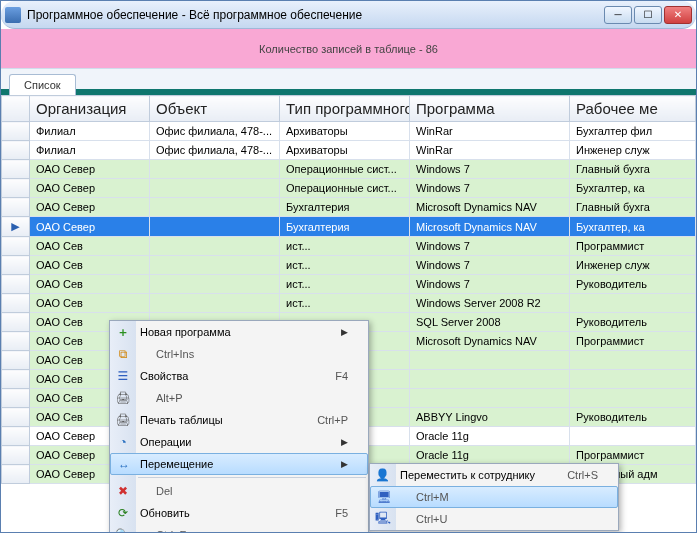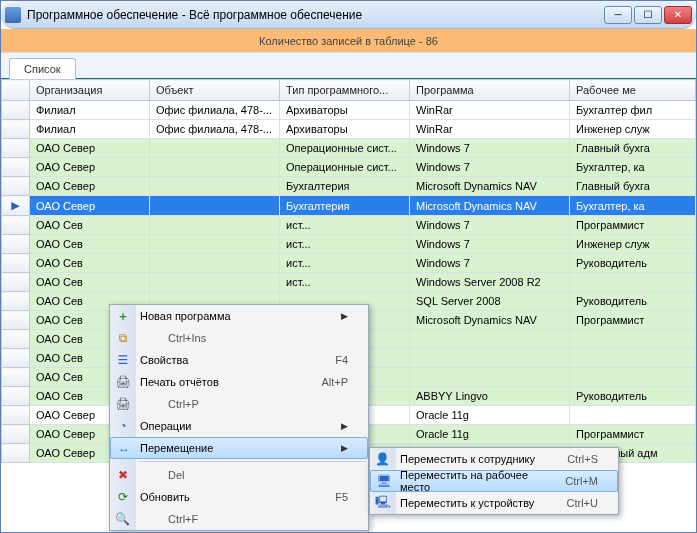--- a/index.html
+++ b/index.html
@@ -4,39 +4,39 @@
 <style>
   * { box-sizing: border-box; margin: 0; padding: 0; }
   body { font-family: Tahoma, sans-serif; font-size: 11px; background: #d4e4f7; width: 697px; height: 533px; overflow: hidden; }
   .window { width: 697px; height: 533px; background: #fff; border: 1px solid #5a7fb0; display: flex; flex-direction: column; }
   .titlebar { height: 28px; background: linear-gradient(#e8f0fc, #c5d8f0); display: flex; align-items: center; padding: 0 4px; border-bottom: 1px solid #a0b8d8; border-radius: 14px; }
   .title-icon { width: 16px; height: 16px; background: linear-gradient(#6a9ee0,#3a6db0); border-radius: 2px; margin-right: 6px; }
   .title-text { flex: 1; color: #000; font-size: 12px; }
   .win-btns { display: flex; gap: 2px; }
   .win-btn { width: 28px; height: 18px; border: 1px solid #6a8ab0; border-radius: 3px; background: linear-gradient(#f0f6ff,#c8dcf0); display: flex; align-items: center; justify-content: center; font-size: 10px; cursor: pointer; }
   .win-btn.close { background: linear-gradient(#f08080,#d04040); color: #fff; border-color: #a03030; }
-  .subheader { height: 24px; display: flex; align-items: center; justify-content: center; font-size: 11px; color: #444; background: #fdba74; border-bottom: 1px solid #d0dcec; }
-  .tabstrip { height: 26px; background: #f0f4fa; border-bottom: 1px solid #0f766e; padding-left: 8px; padding-top: 4px; }
+  .subheader { height: 40px; display: flex; align-items: center; justify-content: center; font-size: 11px; color: #444; background: #f9a8d4; border-bottom: 1px solid #d0dcec; }
+  .tabstrip { height: 26px; background: #f0f4fa; border-bottom: 6px solid #0f766e; padding-left: 8px; padding-top: 4px; }
   .tab { display: inline-block; padding: 4px 14px; background: #fff; border: 1px solid #a8bcd4; border-bottom: none; border-radius: 3px 3px 0 0; font-size: 11px; color: #333; position: relative; top: 1px; }
   .grid-wrap { flex: 1; overflow: hidden; position: relative; }
   table { border-collapse: collapse; width: 100%; table-layout: fixed; }
-  th { background: linear-gradient(#fdfdfe,#e8edf5); border: 1px solid #c0ccdc; font-weight: normal; font-size: 11px; padding: 4px 6px; text-align: left; color: #222; white-space: nowrap; overflow: hidden; }
+  th { background: linear-gradient(#fdfdfe,#e8edf5); border: 1px solid #c0ccdc; font-weight: normal; font-size: 15px; padding: 4px 6px; text-align: left; color: #222; white-space: nowrap; overflow: hidden; }
   td { border: 1px solid #d8e0ec; font-size: 11px; padding: 3px 6px; white-space: nowrap; overflow: hidden; text-overflow: ellipsis; }
   .row-ind { width: 28px; background: linear-gradient(#fdfdfe,#e8edf5); border: 1px solid #c0ccdc; text-align: center; }
   tr.green td { background: #d9f2d0; }
   tr.white td { background: #fff; }
   tr.sel td { background: #2a80e8; color: #fff; }
   tr td.row-ind { background: linear-gradient(#fdfdfe,#e8edf5) !important; color: #000 !important; }
   .ptr { color: #2a60b0; font-size: 11px; }
   .context-menu { position: absolute; background: #f4f4f4; border: 1px solid #9aa8bc; box-shadow: 2px 2px 6px rgba(0,0,0,.3); font-size: 11px; z-index: 10; }
   .menu-strip { position: absolute; left: 0; top: 0; bottom: 0; width: 26px; background: linear-gradient(to right,#e8eef8,#d8e2f0); }
   .menu-item { position: relative; display: flex; align-items: center; height: 22px; padding: 0 20px 0 30px; cursor: default; }
   .menu-item.hl { background: linear-gradient(#d8ecff,#b8dcff); border: 1px solid #7ab0e0; border-radius: 2px; margin: 0; padding: 0 19px 0 29px; height: 22px; }
   .menu-item .mi-label { flex: 1; }
-  .menu-item .mi-short { color: #555; font-size: 11px; margin-left: 28px; }
+  .menu-item .mi-short { color: #555; font-size: 11px; margin-left: 16px; }
   .menu-item .mi-arrow { margin-left: 16px; font-size: 9px; color: #333; }
   .menu-icon { position: absolute; left: 5px; width: 16px; height: 16px; display: flex; align-items: center; justify-content: center; font-size: 12px; }
   .menu-sep { height: 1px; background: #c8d0dc; margin: 2px 2px 2px 28px; }
   .cm1 { left: 108px; top: 225px; width: 260px; }
   .cm2 { left: 368px; top: 368px; width: 250px; }
 </style>
 </head>
 <body>
 
 <div class="window">
@@ -240,25 +240,25 @@
         <span class="menu-icon" style="color:#d08000">⧉</span>
         <span class="mi-short">Ctrl+Ins</span>
       </div>
       <div class="menu-item">
         <span class="menu-icon" style="color:#3060c0">☰</span>
         <span class="mi-label">Свойства</span>
         <span class="mi-short">F4</span>
       </div>
       <div class="menu-item">
         <span class="menu-icon" style="color:#555">🖨</span>
-        <span class="mi-label">Печать отчётов</span>
         <span class="mi-short">Alt+P</span>
       </div>
       <div class="menu-item">
         <span class="menu-icon" style="color:#555">🖨</span>
+        <span class="mi-label">Печать таблицы</span>
         <span class="mi-short">Ctrl+P</span>
       </div>
       <div class="menu-item">
         <span class="menu-icon" style="color:#2a70c0">◔</span>
         <span class="mi-label">Операции</span>
         <span class="mi-arrow">▶</span>
       </div>
       <div class="menu-item hl">
         <span class="menu-icon" style="color:#2a70c0">↔</span>
         <span class="mi-label">Перемещение</span>
@@ -282,24 +282,22 @@
 
     <div class="context-menu cm2">
       <div class="menu-strip"></div>
       <div class="menu-item">
         <span class="menu-icon" style="color:#3060c0">👤</span>
         <span class="mi-label">Переместить к сотруднику</span>
         <span class="mi-short">Ctrl+S</span>
       </div>
       <div class="menu-item hl">
         <span class="menu-icon" style="color:#3060c0">🖥</span>
-        <span class="mi-label">Переместить на рабочее место</span>
         <span class="mi-short">Ctrl+M</span>
       </div>
       <div class="menu-item">
         <span class="menu-icon" style="color:#3060c0">🖳</span>
-        <span class="mi-label">Переместить к устройству</span>
         <span class="mi-short">Ctrl+U</span>
       </div>
     </div>
 
   </div>
 </div>
 
 </body></html>

